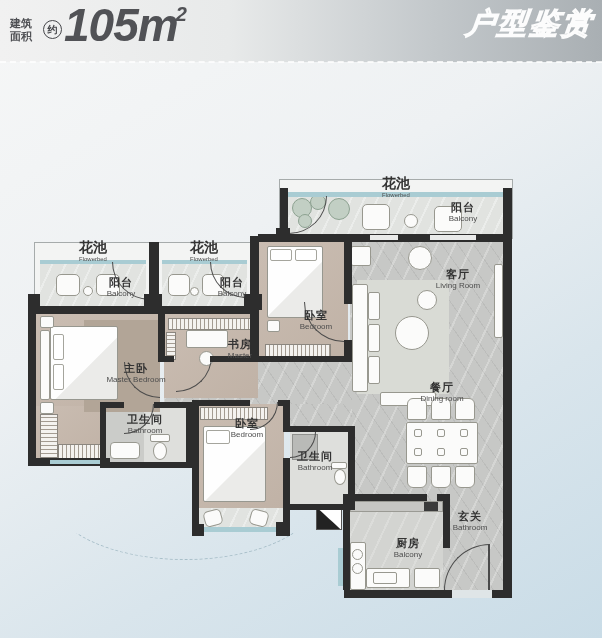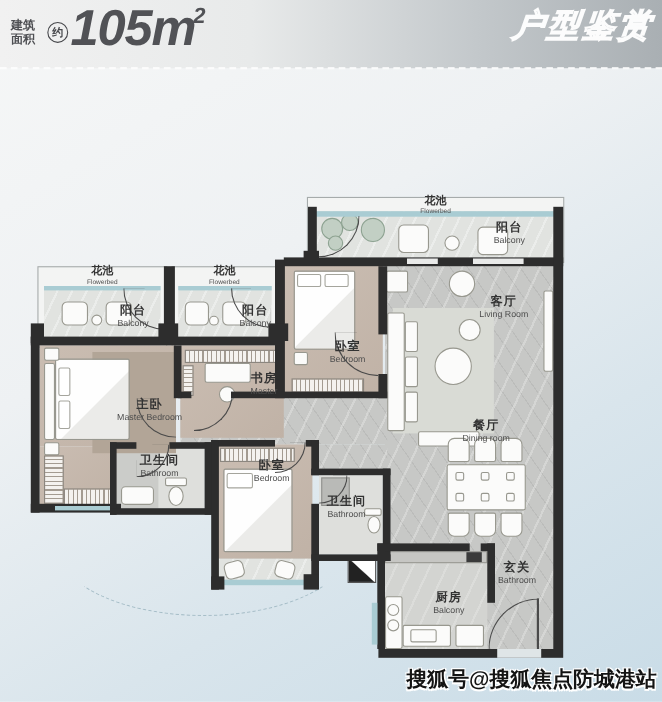--- a/index.html
+++ b/index.html
@@ -44,21 +44,21 @@
   .hatch.v{background:repeating-linear-gradient(0deg,#f4f2ef 0 3px,#a39b91 3px 4px)}
   .arc{border:0 solid #4a4a4a;z-index:25;background:transparent}
   .leaf{background:#4a4a4a;z-index:25}
   .gap{z-index:31}
   .shaft{background:linear-gradient(to top right,#222 0 47%,#fff 50%);border:1px solid #555;z-index:13}
   .deco{border:1.5px dashed #a7bec8;border-color:transparent transparent #a7bec8 transparent;border-radius:50%;z-index:0}
   
   .lbl{position:absolute;transform:translate(-50%,-50%);text-align:center;z-index:40;line-height:1.15;white-space:nowrap}
   .lbl .cn{display:block;font-size:11px;font-weight:700;color:#333;letter-spacing:1px}
   .lbl .en{display:block;font-size:8px;color:#4d4d4d}
-  .lbl.sm .cn{font-size:10px;letter-spacing:0}
+  .lbl.sm .cn{font-size:14px;letter-spacing:0}
   .lbl.sm .en{font-size:7px;transform:scale(.85)}
   
   .watermark{position:absolute;right:5px;bottom:7px;font-size:19px;font-weight:700;color:#141414;z-index:50;
     text-shadow:-1px -1px 0 #fff,1px -1px 0 #fff,-1px 1px 0 #fff,1px 1px 0 #fff}
 </style>
 </head>
 <body>
 
 <div class="canvas">
 
@@ -299,14 +299,13 @@
     <div class="lbl" style="left:408px;top:548px">
         <span class="cn">厨房</span>
         <span class="en">Balcony</span>
       </div>
     <div class="lbl" style="left:470px;top:521px">
         <span class="cn">玄关</span>
         <span class="en">Bathroom</span>
       </div>
   </div>
 
-  <div class="watermark">搜狐号@搜狐焦点防城港站</div>
 </div>
 
 </body></html>

